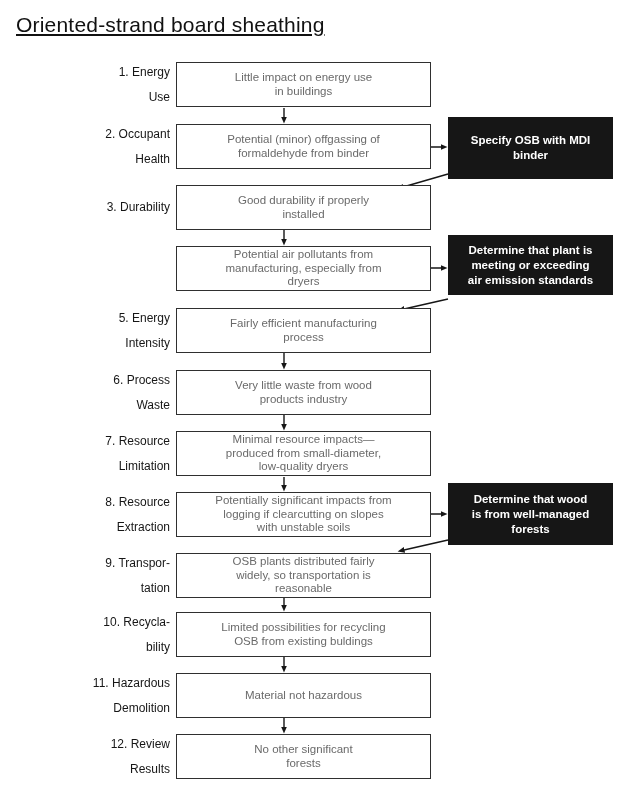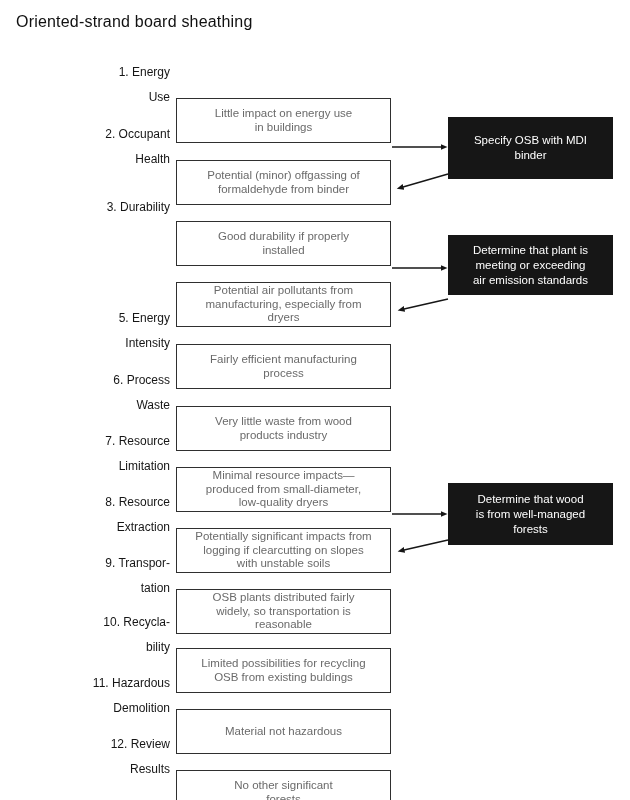--- a/index.html
+++ b/index.html
@@ -8,24 +8,25 @@
     width: 630px;
     height: 800px;
     background: #ffffff;
     font-family: "Liberation Sans", sans-serif;
     overflow: hidden;
   }
   .title {
     position: absolute;
     left: 16px;
     top: 13px;
-    font-size: 16px;
+    font-size: 21px;
     letter-spacing: 0.2px;
     color: #111111;
     white-space: nowrap;
+    text-decoration: underline;
   }
   .arrows {
     position: absolute;
     left: 0; top: 0;
   }
   .row-label {
     position: absolute;
     left: 14px;
     width: 156px;
     height: 45px;
@@ -35,49 +36,49 @@
     align-items: flex-end;
     text-align: right;
     font-size: 12px;
     line-height: 14.5px;
     color: #161616;
     gap: 10px;
   }
   .assess-box {
     position: absolute;
     left: 176px;
-    width: 215px;
+    width: 255px;
     height: 45px;
     box-sizing: border-box;
     border: 1.5px solid #2f2f2f;
     background: #ffffff;
     display: flex;
     flex-direction: column;
     justify-content: center;
     align-items: center;
     text-align: center;
     font-size: 11.5px;
     line-height: 13.5px;
     color: #6a6a6a;
-    margin-top: 36px;
   }
   .action-box {
     position: absolute;
     left: 448px;
     width: 165px;
     box-sizing: border-box;
     background: #161616;
     color: #ffffff;
     display: flex;
     flex-direction: column;
     justify-content: center;
     align-items: center;
     text-align: center;
     font-size: 11.5px;
     line-height: 15px;
+    font-weight: bold;
   }
 </style>
 </head>
 <body>
 
 <div class="canvas">
 
   <div class="title">Oriented-strand board sheathing</div>
 
   <svg class="arrows" width="630" height="800">

